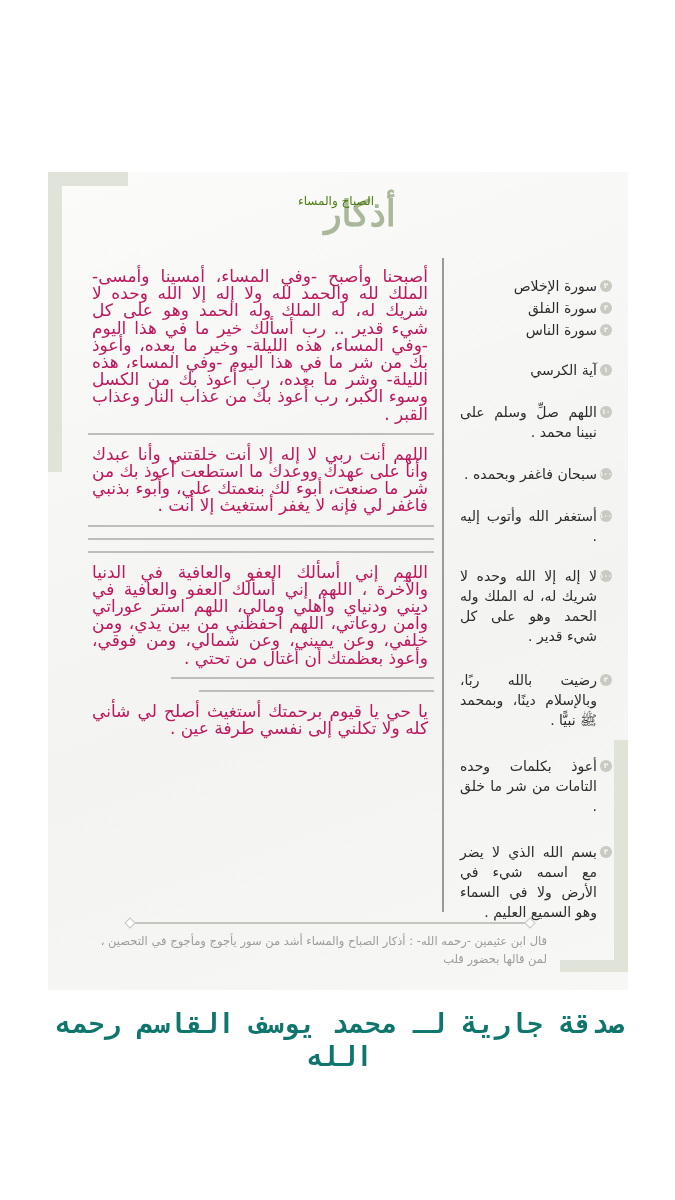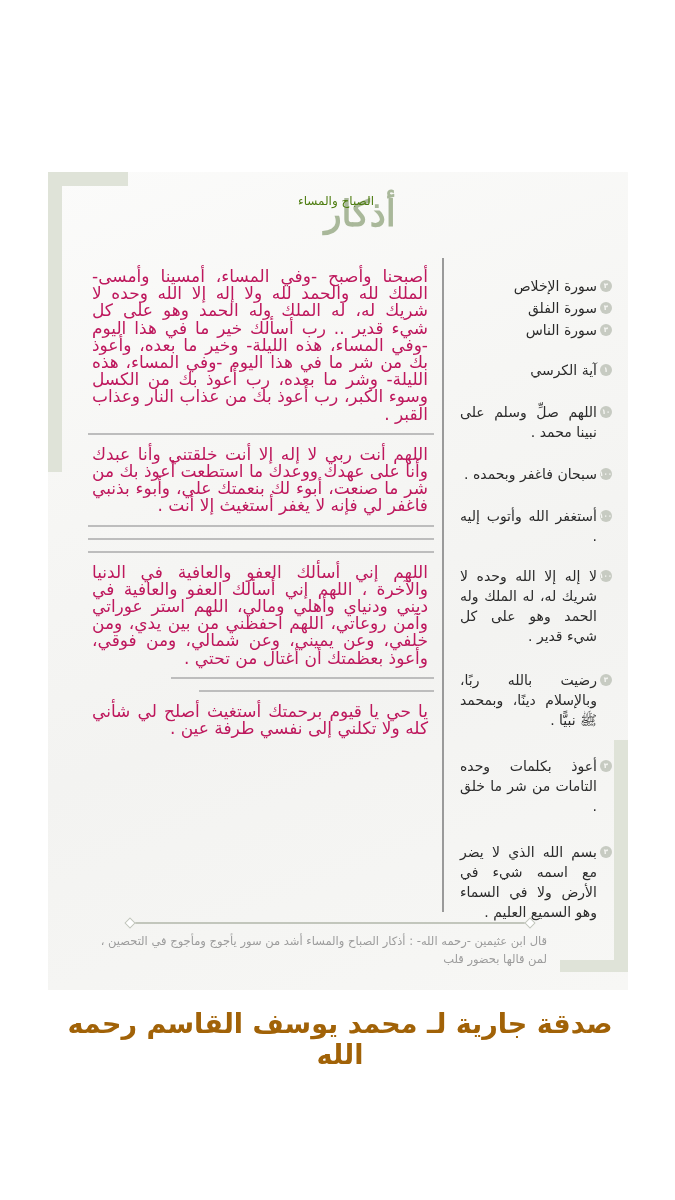--- a/index.html
+++ b/index.html
@@ -33,21 +33,21 @@
       font-weight: bold;
     }
     .right-text { flex: 1; text-align: justify; }
 
     .ornament { position: absolute; left: 126px; top: 918px; width: 408px; height: 10px; }
     .orn-line { position: absolute; left: 6px; right: 6px; top: 4px; height: 2px; background: #c2c6bc; }
     .orn-diamond { position: absolute; top: 1px; width: 8px; height: 8px; border: 1.5px solid #c2c6bc; background: #fff; transform: rotate(45deg); }
 
     .quote { position: absolute; left: 97px; top: 932px; width: 450px; direction: rtl; text-align: right; font-size: 11.5px; line-height: 18px; color: #9c9c9c; }
 
-    .footer { position: absolute; left: 40px; top: 1008px; width: 600px; direction: rtl; text-align: center; font-size: 27px; font-weight: bold; color: #a16207; letter-spacing: 0.5px; }
+    .footer { position: absolute; left: 40px; top: 1008px; width: 600px; direction: rtl; text-align: center; font-size: 27px; font-weight: bold; color: #0f766e; letter-spacing: 0.5px; font-family: Liberation Mono, monospace; }
   </style>
 </head>
 <body>
 
 <div class="card"></div>
 <div class="corner-tl-h"></div>
 <div class="corner-tl-v"></div>
 <div class="corner-br-v"></div>
 <div class="corner-br-h"></div>
 

